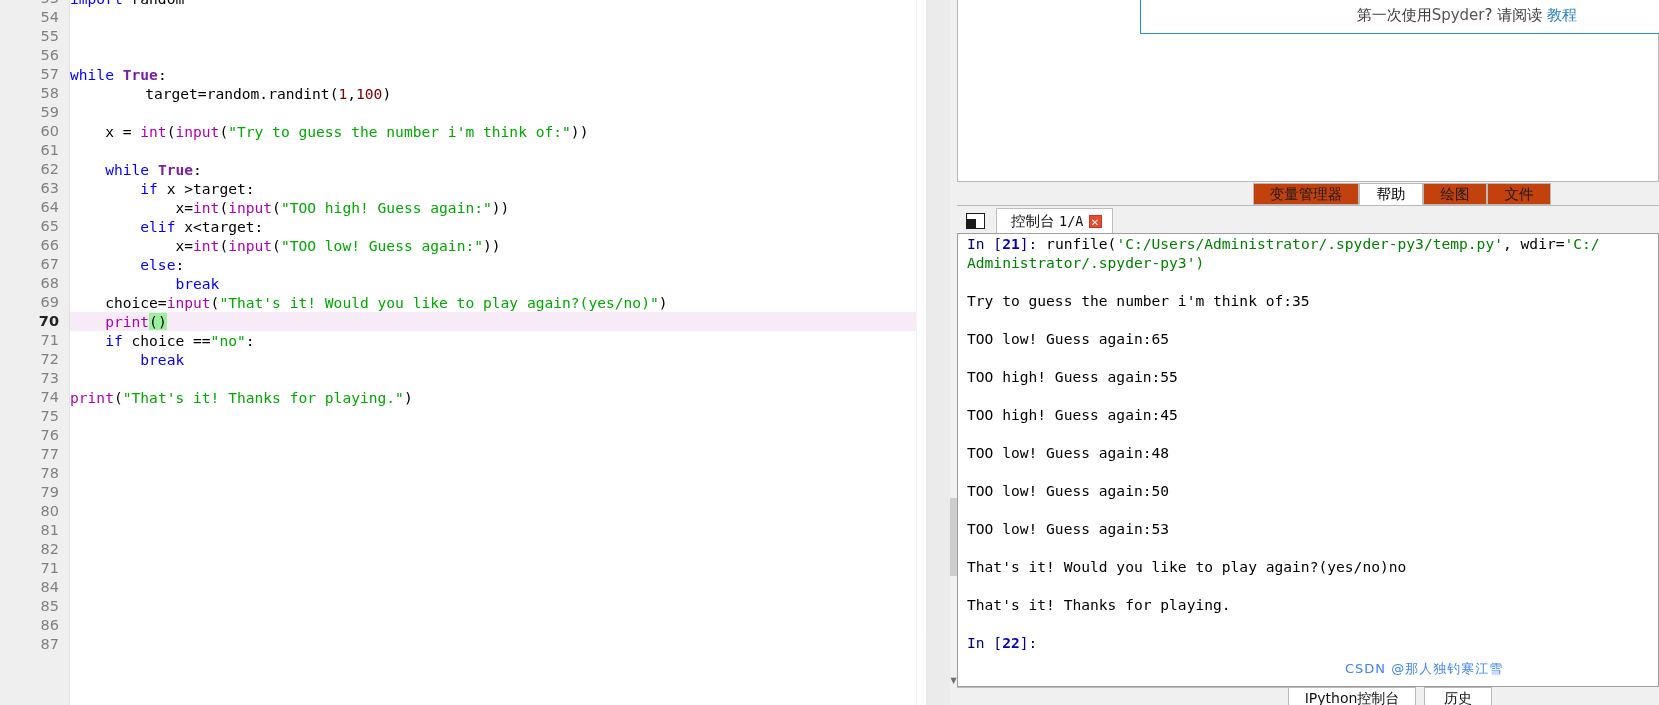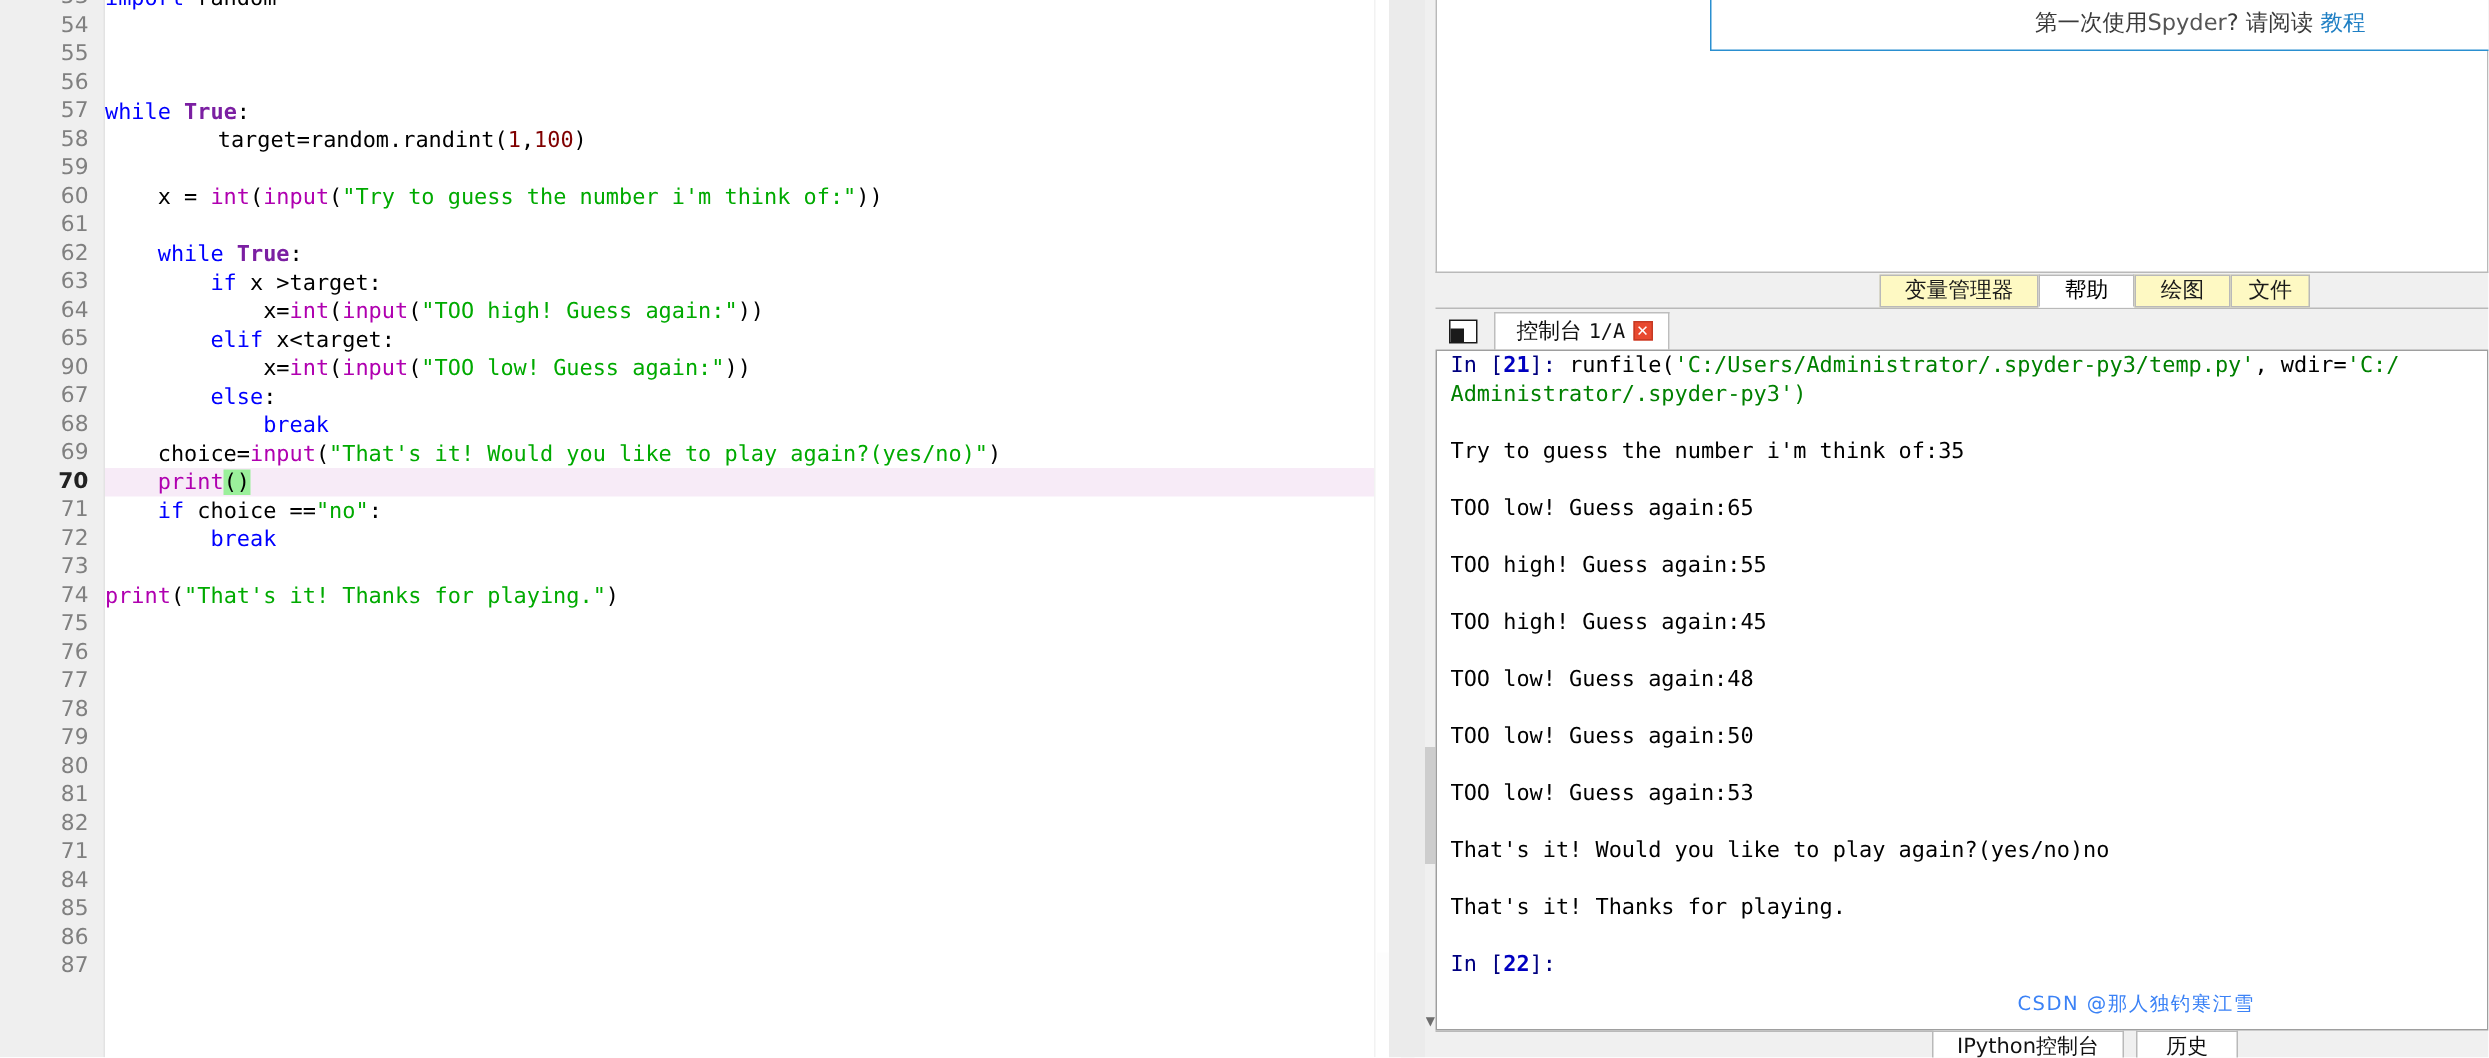--- a/index.html
+++ b/index.html
@@ -92,21 +92,21 @@
 
   
   .dock-tabs{
     position:absolute;left:7px;top:183px;right:0;height:23px;
   }
   .dock-tabs .trail{
     position:absolute;left:0;top:22px;right:0;height:1px;background:#b9b9b9;
   }
   .dock-tabs .tab{
     position:absolute;top:0;height:22px;box-sizing:border-box;
-    background:#fef9c3;border:1px solid #b9b9b9;border-bottom:1px solid #b9b9b9;
+    background:#c2410c;border:1px solid #b9b9b9;border-bottom:1px solid #b9b9b9;
     font-family:"DejaVu Sans","Liberation Sans",sans-serif;
     font-size:14.5px;color:#1a1a1a;line-height:20px;text-align:center;
   }
   .dock-tabs .tab.active{
     background:#ffffff;border-bottom:1px solid #ffffff;color:#000;
   }
 
   
   .con-wrap{
     position:absolute;left:7px;top:208px;right:0;bottom:18px;
@@ -204,21 +204,21 @@
         <div class="ln" style="top: 46px;">56</div>
         <div class="ln" style="top: 65px;">57</div>
         <div class="ln" style="top: 84px;">58</div>
         <div class="ln" style="top: 103px;">59</div>
         <div class="ln" style="top: 122px;">60</div>
         <div class="ln" style="top: 141px;">61</div>
         <div class="ln" style="top: 160px;">62</div>
         <div class="ln" style="top: 179px;">63</div>
         <div class="ln" style="top: 198px;">64</div>
         <div class="ln" style="top: 217px;">65</div>
-        <div class="ln" style="top: 236px;">90</div>
+        <div class="ln" style="top: 236px;">66</div>
         <div class="ln" style="top: 255px;">67</div>
         <div class="ln" style="top: 274px;">68</div>
         <div class="ln" style="top: 293px;">69</div>
         <div class="ln cur" style="top: 312px;">70</div>
         <div class="ln" style="top: 331px;">71</div>
         <div class="ln" style="top: 350px;">72</div>
         <div class="ln" style="top: 369px;">73</div>
         <div class="ln" style="top: 388px;">74</div>
         <div class="ln" style="top: 407px;">75</div>
         <div class="ln" style="top: 426px;">76</div>
@@ -287,21 +287,21 @@
       <div class="help-box">
         <div class="msg"><span>第一次使用</span><span class="brand">Spyder</span><span>? 请阅读 </span><span class="lnk">教程</span></div>
       </div>
     </div>
 
     <div class="dock-tabs" id="dock-tabs">
       <div class="trail"></div>
     <div class="tab" style="left: 296px; width: 106px;">变量管理器</div>
         <div class="tab active" style="left: 402px; width: 64px;">帮助</div>
         <div class="tab" style="left: 466px; width: 64px;">绘图</div>
-        <div class="tab" style="left: 530px; width: 53px;">文件</div>
+        <div class="tab" style="left: 530px; width: 64px;">文件</div>
       </div>
 
     <div class="con-wrap">
       <div class="con-tabrow">
         <div class="con-undock"></div>
         <div class="con-tab"><span class="tname">控制台 </span><span class="tnum">1/A</span><span class="con-close">✕</span></div>
       </div>
       <div class="con-sb">
         <div class="sb-thumb"></div>
         <div class="sb-arrow">▼</div>

